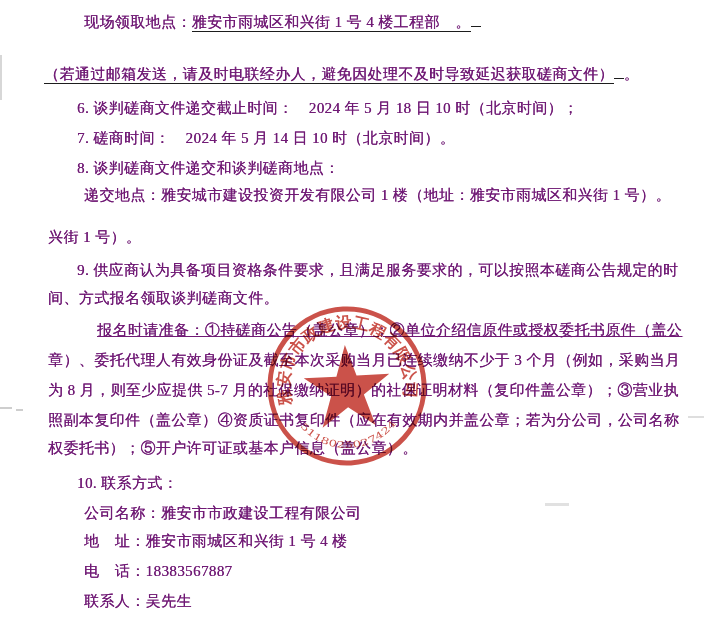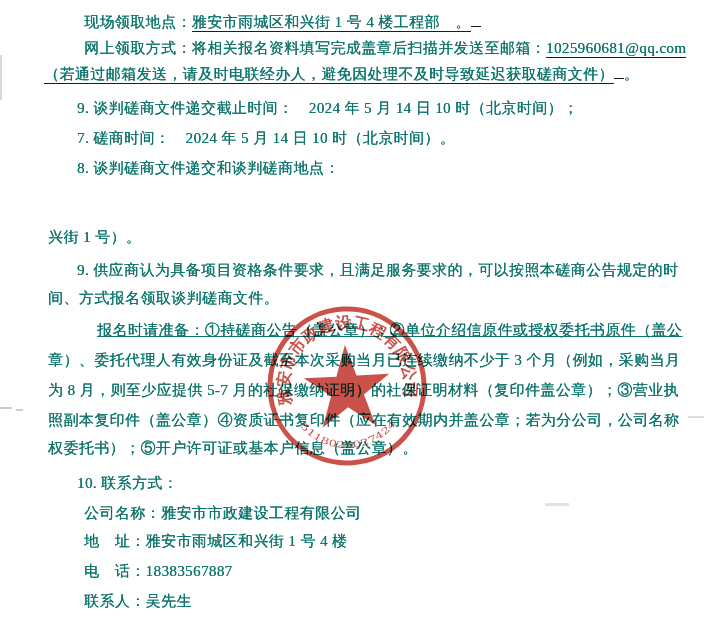--- a/index.html
+++ b/index.html
@@ -2,21 +2,21 @@
 <html><head>
 <meta charset="utf-8">
 <style>
   html,body{margin:0;padding:0;background:#e8e8e8;}
   #page{
     position:relative;
     width:709px;height:632px;
     background:#ffffff;
     overflow:hidden;
     font-family:"Liberation Serif","DejaVu Serif",serif;
-    color:#0f766e;
+    color:#701a75;
   }
   .ln{
     position:absolute;
     left:48px;
     font-size:15px;
     line-height:16px;
     letter-spacing:0.4px;
     white-space:pre;
     text-shadow:0.25px 0 0 currentColor;
   }
@@ -32,28 +32,28 @@
   .artifact{ position:absolute; background:#bdbdbd; opacity:0.75; }
   .edge-line{ position:absolute; background:#d7d7d7; }
 </style>
 </head>
 <body>
 
 <div id="page">
 
   <div class="ln indent" style="top:12px"><span>现场领取地点：</span><span class="u-seg">雅安市雨城区和兴街 1 号 4 楼工程部　。</span><span class="tail-underline"></span></div>
 
-  <div class="ln indent" style="top:40px"><span>网上领取方式：</span><span>将相关报名资料填写完成盖章后扫描并发送至邮箱：</span><span class="u-seg">1025960681@qq.com</span></div>
 
   <div class="ln" style="top:64px;left:44px"><span class="bold u-seg">（若通过邮箱发送，请及时电联经办人，避免因处理不及时导致延迟获取磋商文件）</span><span class="tail-underline"></span><span>。</span></div>
 
-  <div class="ln num" style="top:100px">9. 谈判磋商文件递交截止时间：　2024 年 5 月 14 日 10 时（北京时间）；</div>
+  <div class="ln num" style="top:100px">6. 谈判磋商文件递交截止时间：　2024 年 5 月 18 日 10 时（北京时间）；</div>
   <div class="ln num" style="top:130px">7. 磋商时间：　2024 年 5 月 14 日 10 时（北京时间）。</div>
   <div class="ln num" style="top:160px">8. 谈判磋商文件递交和谈判磋商地点：</div>
 
+  <div class="ln indent" style="top:187px">递交地点：雅安城市建设投资开发有限公司 1 楼（地址：雅安市雨城区和兴街 1 号）。</div>
   <div class="ln" style="top:229px">兴街 1 号）。</div>
 
   <div class="ln num" style="top:262px">9. 供应商认为具备项目资格条件要求，且满足服务要求的，可以按照本磋商公告规定的时</div>
   <div class="ln" style="top:290px">间、方式报名领取谈判磋商文件。</div>
 
   <div class="ln reg-indent" style="top:322px">报名时请准备：①持磋商公告（盖公章）；②单位介绍信原件或授权委托书原件（盖公</div>
   <div class="ln" style="top:352px">章）、委托代理人有效身份证及截至本次采购当月已连续缴纳不少于 3 个月（例如，采购当月</div>
   <div class="ln" style="top:382px">为 8 月，则至少应提供 5-7 月的社保缴纳证明）的社保证明材料（复印件盖公章）；③营业执</div>
   <div class="ln" style="top:412px">照副本复印件（盖公章）④资质证书复印件（应在有效期内并盖公章；若为分公司，公司名称</div>
   <div class="ln" style="top:440px">权委托书）；⑤开户许可证或基本户信息（盖公章）。</div>

